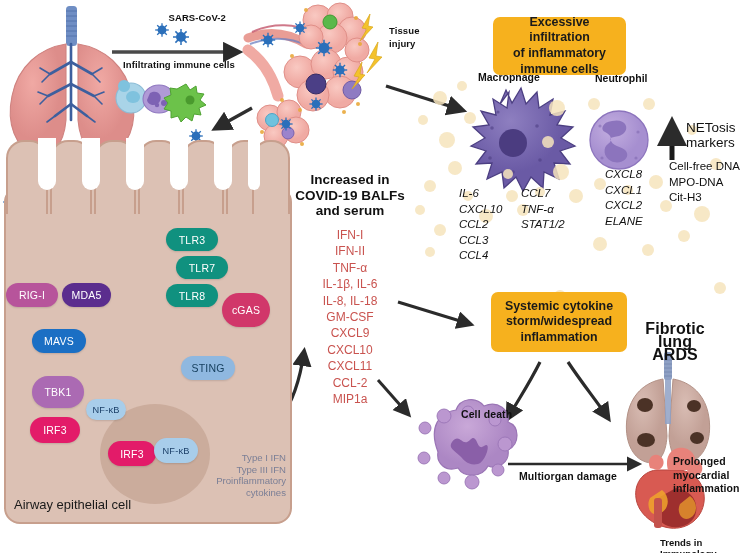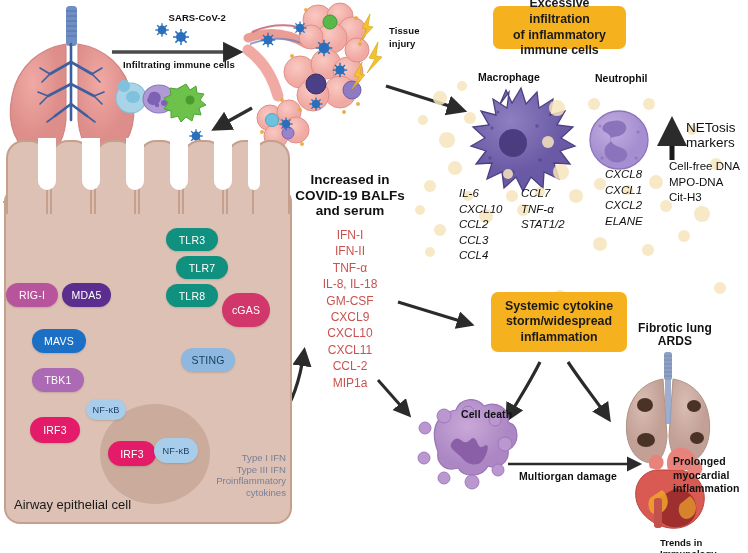--- a/index.html
+++ b/index.html
@@ -570,31 +570,31 @@
     <div class="abs villus-gap" style="left:166px;top:-2px;width:18px;height:52px;"></div>
     <div class="abs villus-gap" style="left:210px;top:-2px;width:18px;height:52px;"></div>
     <div class="abs villus-gap" style="left:244px;top:-2px;width:12px;height:52px;"></div>
   </div>
 
   <div class="abs nucleus" style="left:100px;top:404px;width:110px;height:100px;z-index:3;"></div>
 
   <div class="abs pill" style="left:6px;top:283px;width:52px;height:24px;background:#b7549b;z-index:6;">RIG-I</div>
   <div class="abs pill" style="left:62px;top:283px;width:49px;height:24px;background:#5b2d8e;z-index:6;">MDA5</div>
   <div class="abs pill" style="left:32px;top:329px;width:54px;height:24px;background:#1b6fc4;z-index:6;">MAVS</div>
-  <div class="abs pill" style="left:32px;top:368px;width:52px;height:24px;background:#ab6ab3;z-index:6;">TBK1</div>
+  <div class="abs pill" style="left:32px;top:376px;width:52px;height:32px;background:#ab6ab3;z-index:6;">TBK1</div>
   <div class="abs pill" style="left:30px;top:417px;width:50px;height:26px;background:#e31b69;z-index:6;">IRF3</div>
   <div class="abs pill sm bluelite" style="left:86px;top:399px;width:40px;height:21px;background:#a8cdea;z-index:6;">NF-κB</div>
   <div class="abs pill" style="left:108px;top:441px;width:48px;height:25px;background:#e31b69;z-index:6;">IRF3</div>
   <div class="abs pill sm bluelite" style="left:154px;top:438px;width:44px;height:25px;background:#a8cdea;z-index:6;">NF-κB</div>
 
   <div class="abs pill" style="left:166px;top:228px;width:52px;height:23px;background:#10917f;z-index:6;">TLR3</div>
   <div class="abs pill" style="left:176px;top:256px;width:52px;height:23px;background:#10917f;z-index:6;">TLR7</div>
   <div class="abs pill" style="left:166px;top:284px;width:52px;height:23px;background:#10917f;z-index:6;">TLR8</div>
   <div class="abs pill" style="left:222px;top:293px;width:48px;height:34px;background:#d1376a;z-index:6;">cGAS</div>
-  <div class="abs pill" style="left:181px;top:348px;width:54px;height:24px;background:#8fb8e0;color:#17405f;z-index:6;text-align:center;">STING</div>
+  <div class="abs pill" style="left:181px;top:356px;width:54px;height:24px;background:#8fb8e0;color:#17405f;z-index:6;text-align:center;">STING</div>
 
   <div class="abs lbl-bold" style="left:136px;top:12px;width:90px;text-align:right;">SARS-CoV-2</div>
 
   <div class="abs" style="left:170px;top:26px;width:22px;height:22px;z-index:4;">
     <svg width="22" height="22" viewBox="0 0 22 22">
         <g transform="translate(11,11)">
       <circle r="5" fill="#2b6fba"></circle>
       <g stroke="#2b6fba" stroke-width="1.5">
         <line x1="0" y1="-8" x2="0" y2="-4.4"></line>
             <line x1="0" y1="8" x2="0" y2="4.4"></line>
@@ -606,21 +606,21 @@
             <line x1="5.6" y1="-5.6" x2="3.1" y2="-3.1"></line>
       </g>
         </g>
       </svg>
   </div>
 
   <div class="abs lbl-bold" style="left:114px;top:59px;width:130px;text-align:center;">Infiltrating immune cells</div>
 
   <div class="abs lbl-bold" style="left:389px;top:24px;width:46px;line-height:13px;">Tissue injury</div>
 
-  <div class="abs callout" style="left:493px;top:6px;width:133px;height:43px;z-index:5;">
+  <div class="abs callout" style="left:493px;top:17px;width:133px;height:58px;z-index:5;">
     <span>
       <span>Excessive infiltration</span><br>
       <span>of  inflammatory</span><br>
       <span>immune cells</span>
     </span>
   </div>
 
   <div class="abs callout" style="left:491px;top:292px;width:136px;height:60px;z-index:5;">
     <span>
       <span>Systemic cytokine</span><br>
@@ -665,40 +665,41 @@
 
   <div class="abs title-center" style="left:286px;top:172px;width:128px;">
     <div>Increased in</div>
     <div>COVID-19 BALFs</div>
     <div>and serum</div>
   </div>
   <div class="abs cytokine" style="left:286px;top:227px;width:128px;">
     <div>IFN-I</div>
     <div>IFN-II</div>
     <div>TNF-α</div>
+    <div>IL-1β, IL-6</div>
     <div>IL-8, IL-18</div>
     <div>GM-CSF</div>
     <div>CXCL9</div>
     <div>CXCL10</div>
     <div>CXCL11</div>
     <div>CCL-2</div>
     <div>MIP1a</div>
   </div>
 
   <div class="abs grey-note" style="left:196px;top:452px;width:90px;z-index:7;">
     <div>Type I IFN</div>
     <div>Type III IFN</div>
     <div>Proinflammatory</div>
     <div>cytokines</div>
   </div>
 
   <div class="abs airway" style="left:14px;top:497px;z-index:7;">Airway epithelial cell</div>
 
   <div class="abs lbl-bold" style="left:413px;top:408px;font-size:10.5px;margin-left:48px;">Cell death</div>
-  <div class="abs lbl-bold" style="left:636px;top:322px;width:78px;text-align:center;font-size:12px;line-height:13px;">
+  <div class="abs lbl-bold" style="left:636px;top:322px;width:78px;text-align:center;font-size:16px;line-height:13px;">
     <div>Fibrotic lung</div>
     <div>ARDS</div>
   </div>
   <div class="abs lbl-bold" style="left:519px;top:447px;font-size:10.5px;margin-top:23px;">Multiorgan damage</div>
   <div class="abs lbl-bold" style="left:673px;top:455px;width:72px;font-size:10.5px;line-height:13.5px;">
     <div>Prolonged</div>
     <div>myocardial</div>
     <div>inflammation</div>
   </div>
 

